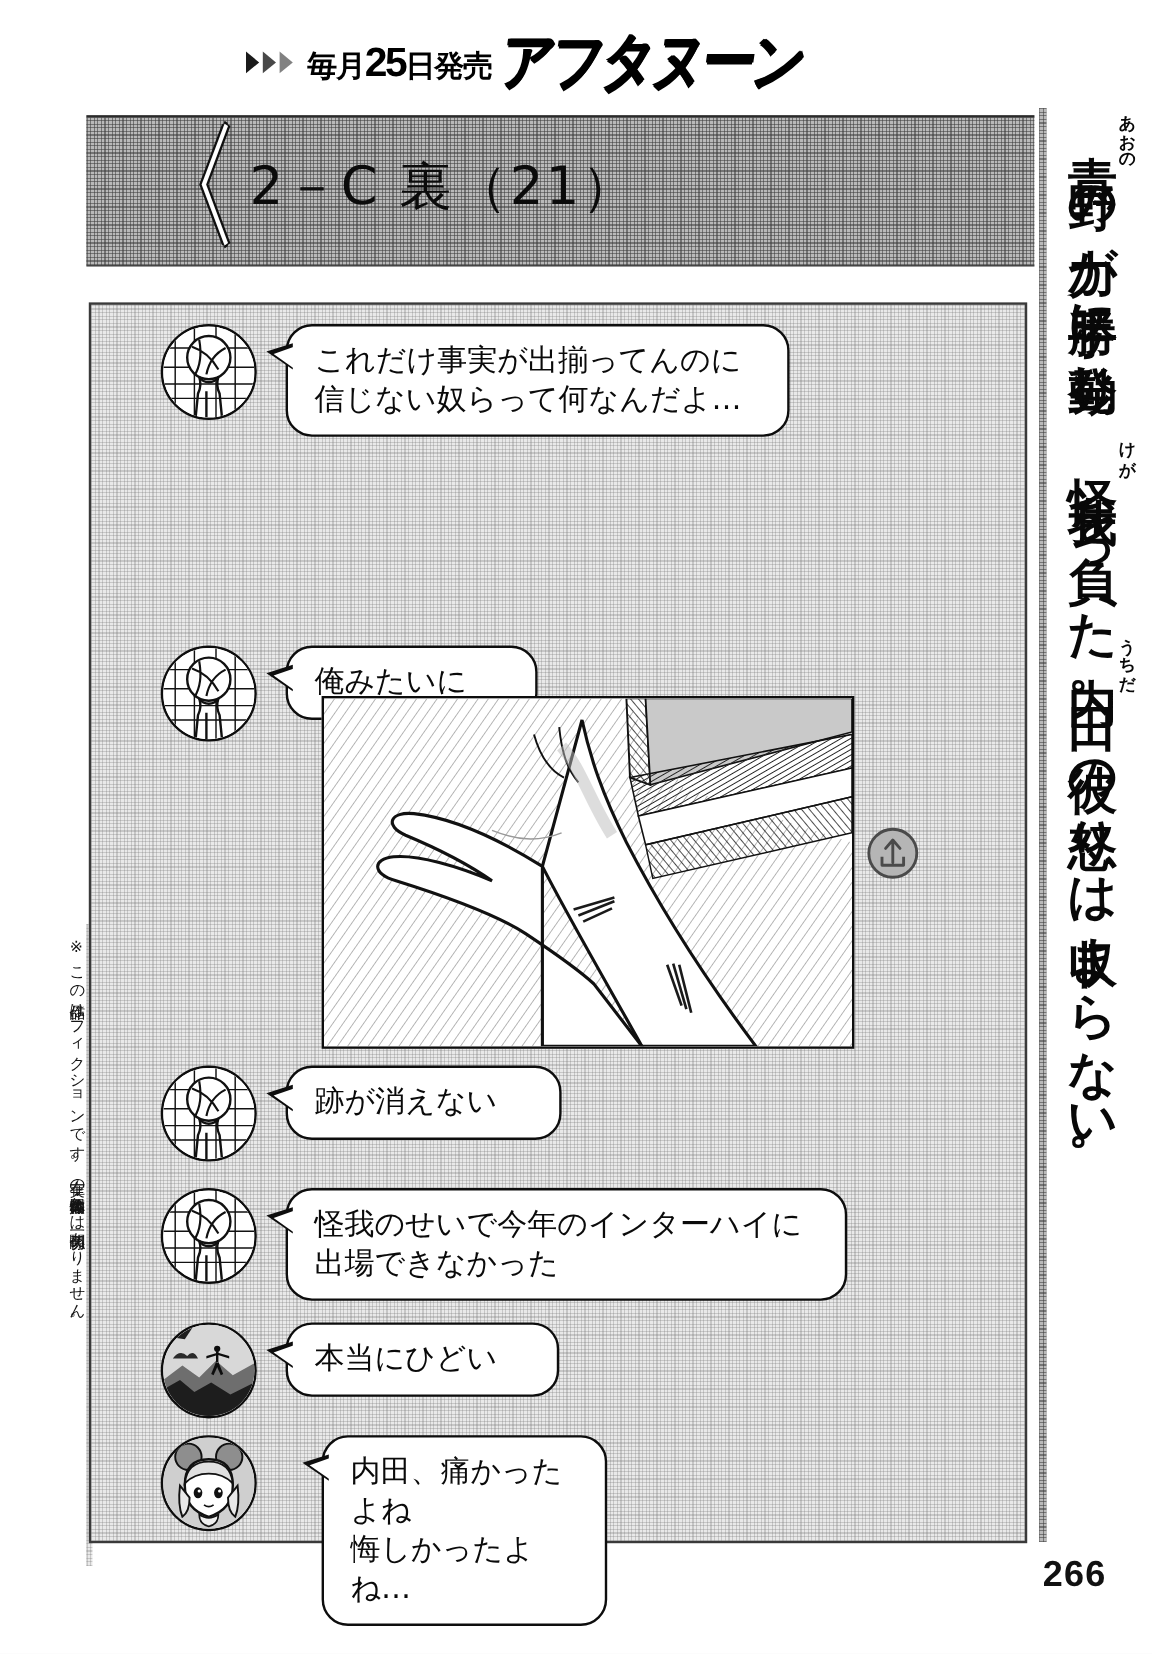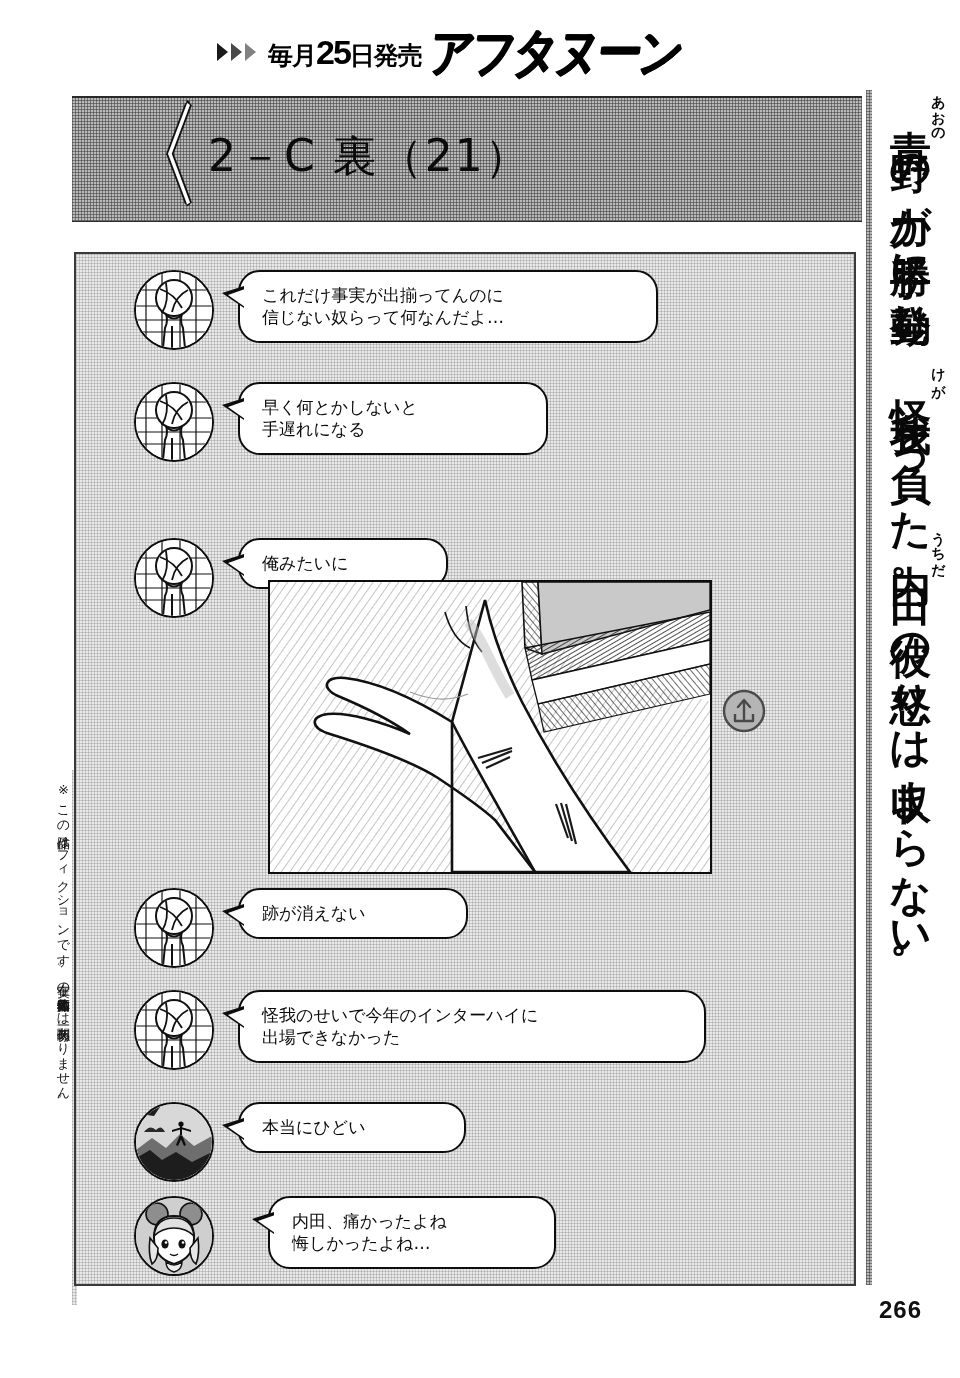--- a/index.html
+++ b/index.html
@@ -18,21 +18,21 @@
   }
   .tone-mid{
     background-color:#b9b9b9;
     background-image:
       repeating-linear-gradient(0deg, rgba(60,60,60,.55) 0 1px, transparent 1px 3px),
       repeating-linear-gradient(90deg, rgba(60,60,60,.55) 0 1px, transparent 1px 3px);
   }
 
   
   #masthead{
-    position:absolute;left:12px;top:18px;width:761px;height:62px;
+    position:absolute;left:0;top:18px;width:761px;height:62px;
   }
   .mast-inner{
     position:absolute;right:92px;top:12px;
     display:flex;align-items:center;gap:8px;
   }
   .chev-run{display:flex;align-items:center;gap:3px;margin-right:4px;}
   .chev-run span{
     display:block;width:0;height:0;
     border-top:9px solid transparent;border-bottom:9px solid transparent;
     border-left:11px solid #1a1a1a;
@@ -121,21 +121,21 @@
     border:2.5px solid #0d0d0d;background:#fff;
     overflow:hidden;flex:0 0 auto;position:relative;
   }
   .avatar svg{display:block;width:100%;height:100%;}
 
   .bubble{
     position:relative;
     background:#ffffff;border:2.5px solid #0d0d0d;border-radius:22px;
     padding:12px 20px 13px 22px;
     font-family:"DejaVu Sans",sans-serif;
-    font-size:17px;line-height:1.30;color:#0a0a0a;
+    font-size:25px;line-height:1.30;color:#0a0a0a;
     white-space:pre-line;
     margin-left:14px;
     box-sizing:border-box;
   }
   .bubble::before{
     content:"";position:absolute;left:-18px;top:14px;
     width:0;height:0;
     border-top:7px solid transparent;
     border-bottom:15px solid transparent;
     border-right:22px solid #0d0d0d;
@@ -156,21 +156,21 @@
   #photo-attachment svg{display:block;width:100%;height:100%;}
 
   #save-icon{
     position:absolute;left:645px;top:434px;width:46px;height:46px;
   }
 
   
   #page-number{
     position:absolute;right:38px;top:1296px;
     font-family:"Liberation Sans",sans-serif;
-    font-size:24px;font-weight:bold;color:#111;letter-spacing:1px;
+    font-size:30px;font-weight:bold;color:#111;letter-spacing:1px;
   }
 </style>
 </head>
 <body>
 
 <div id="masthead">
   <div class="mast-inner">
     <div class="chev-run">
       <span></span>
         <span></span>
@@ -208,37 +208,20 @@
         <circle cx="38" cy="26" r="18" fill="#fff" stroke="#111" stroke-width="2"></circle>
         <path d="M24 17c9 3 17 10 22 19M30 11c2 11 1 22-4 30M52 18c-8 4-14 12-16 22" stroke="#111" stroke-width="1.8" fill="none"></path>
         <path d="M30 42c2 6 1 10-1 14l-2 20M46 42c-2 6-1 10 1 14l2 20M36 54v22" stroke="#111" stroke-width="2" fill="none"></path>
         <path d="M30 42c4 6 12 6 16 0" stroke="#111" stroke-width="2" fill="none"></path>
       </svg>
     </div>
     <div class="bubble" style="width:420px;">これだけ事実が出揃ってんのに
 信じない奴らって何なんだよ…</div>
   </div>
 
-  <div class="msg-row" style="left:58px;top:128px;">
-    <div class="avatar">
-      <svg viewBox="0 0 76 76">
-        <rect width="76" height="76" fill="#fff"></rect>
-        <g stroke="#111" stroke-width="1.2" fill="none">
-          <path d="M0 18h76M0 34h76M0 48h76M0 60h76"></path>
-          <path d="M10 0v76M26 0v76M44 0v76M60 0v76"></path>
-        </g>
-        <circle cx="38" cy="26" r="18" fill="#fff" stroke="#111" stroke-width="2"></circle>
-        <path d="M24 17c9 3 17 10 22 19M30 11c2 11 1 22-4 30M52 18c-8 4-14 12-16 22" stroke="#111" stroke-width="1.8" fill="none"></path>
-        <path d="M30 42c2 6 1 10-1 14l-2 20M46 42c-2 6-1 10 1 14l2 20M36 54v22" stroke="#111" stroke-width="2" fill="none"></path>
-        <path d="M30 42c4 6 12 6 16 0" stroke="#111" stroke-width="2" fill="none"></path>
-      </svg>
-    </div>
-    <div class="bubble" style="width:310px;">早く何とかしないと
-手遅れになる</div>
-  </div>
 
   <div class="msg-row" style="left:58px;top:240px;margin-top:44px;">
     <div class="avatar">
       <svg viewBox="0 0 76 76">
         <rect width="76" height="76" fill="#fff"></rect>
         <g stroke="#111" stroke-width="1.2" fill="none">
           <path d="M0 18h76M0 34h76M0 48h76M0 60h76"></path>
           <path d="M10 0v76M26 0v76M44 0v76M60 0v76"></path>
         </g>
         <circle cx="38" cy="26" r="18" fill="#fff" stroke="#111" stroke-width="2"></circle>
@@ -371,19 +354,19 @@
         <path d="M14 40 q-2 16 2 26 q6 -4 6 -16 z" fill="#e8e8e8" stroke="#111" stroke-width="1.6"></path>
         <path d="M62 40 q2 16 -2 26 q-6 -4 -6 -16 z" fill="#e8e8e8" stroke="#111" stroke-width="1.6"></path>
         <ellipse cx="29" cy="46" rx="3.6" ry="4.6" fill="#111"></ellipse>
         <ellipse cx="46" cy="46" rx="3.6" ry="4.6" fill="#111"></ellipse>
         <circle cx="30" cy="44.5" r="1.3" fill="#fff"></circle>
         <circle cx="47" cy="44.5" r="1.3" fill="#fff"></circle>
         <path d="M34 56 q4 3 8 0" fill="none" stroke="#111" stroke-width="1.4"></path>
         <path d="M30 64 q8 6 16 0 q0 8 -8 10 q-8 -2 -8 -10 z" fill="#efefef" stroke="#111" stroke-width="1.4"></path>
       </svg>
     </div>
-    <div class="bubble" style="width:288px;margin-left:44px;">内田、痛かったよね
+    <div class="bubble" style="width:238px;margin-left:44px;">内田、痛かったよね
 悔しかったよね…</div>
   </div>
 
 </div>
 
 <div id="page-number">266</div>
 
 </body></html>

